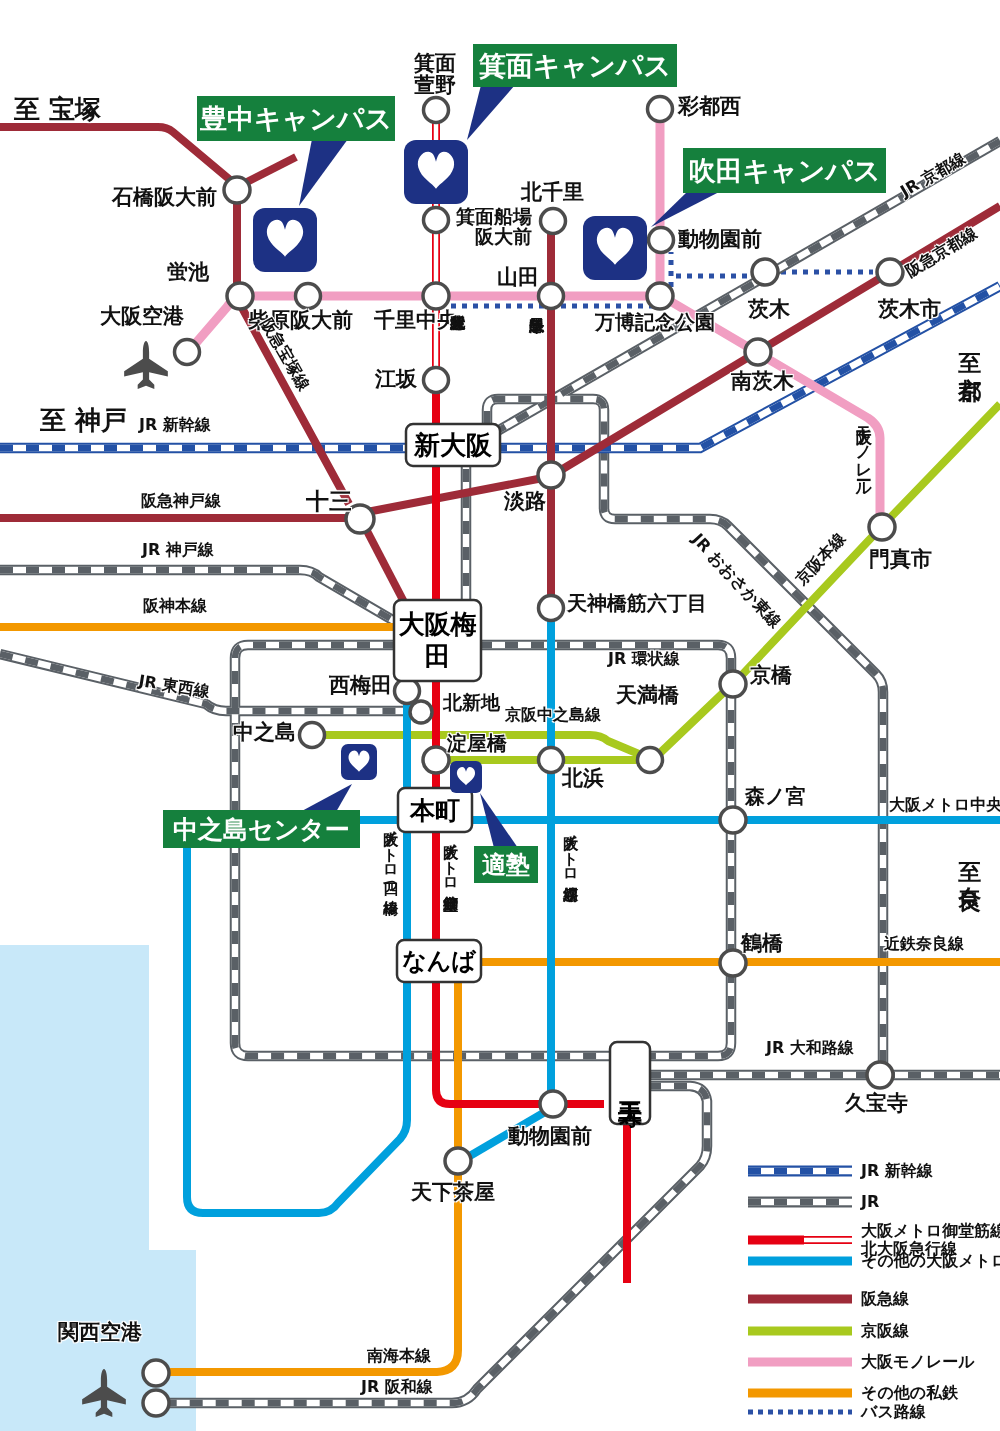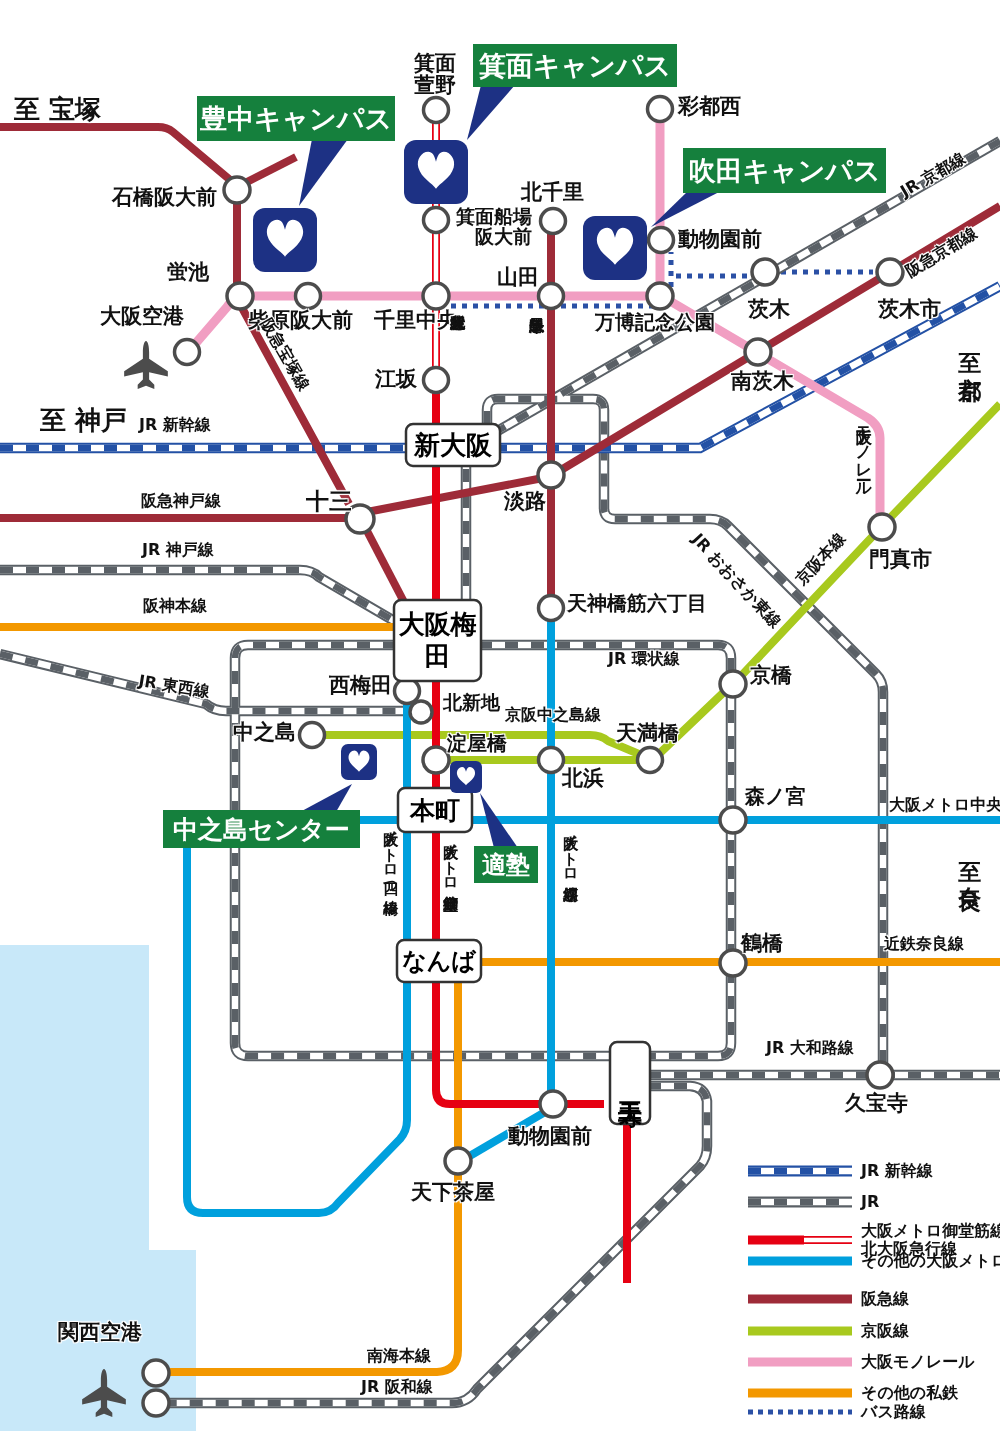--- a/index.html
+++ b/index.html
@@ -220,21 +220,21 @@
   <div class="lb st" style="left:306px;top:489px;font-size:23px;">十三</div>
   <div class="lb st" style="left:504px;top:490px;">淡路</div>
   <div class="lb st" style="left:869px;top:548px;">門真市</div>
   <div class="lb st" style="left:567px;top:593px;font-size:20px;">天神橋筋六丁目</div>
   <div class="lb st" style="left:750px;top:664px;">京橋</div>
   <div class="lb st" style="left:329px;top:674px;">西梅田</div>
   <div class="lb st" style="left:443px;top:693px;font-size:19px;">北新地</div>
   <div class="lb st" style="left:233px;top:721px;">中之島</div>
   <div class="lb st" style="left:447px;top:733px;font-size:20px;font-family:Liberation Serif, serif;">淀屋橋</div>
   <div class="lb st" style="left:562px;top:767px;">北浜</div>
-  <div class="lb st" style="left:616px;top:722px;">天満橋</div>
+  <div class="lb st" style="left:616px;top:684px;">天満橋</div>
   <div class="lb st" style="left:745px;top:786px;font-size:20px;">森ノ宮</div>
   <div class="lb st" style="left:741px;top:932px;">鶴橋</div>
   <div class="lb st" style="left:845px;top:1092px;">久宝寺</div>
   <div class="lb st" style="left:508px;top:1125px;">動物園前</div>
   <div class="lb st" style="left:383px;top:1181px;margin-left:28px;">天下茶屋</div>
   <div class="lb st" style="left:58px;top:1321px;">関西空港</div>
 
   <div class="lb dest" style="left:14px;top:96px;">至 宝塚</div>
   <div class="lb dest" style="left:40px;top:407px;">至 神戸</div>
   <div class="lb dest vlb" style="left:958px;top:334px;font-size:23px;">至 京都</div>

